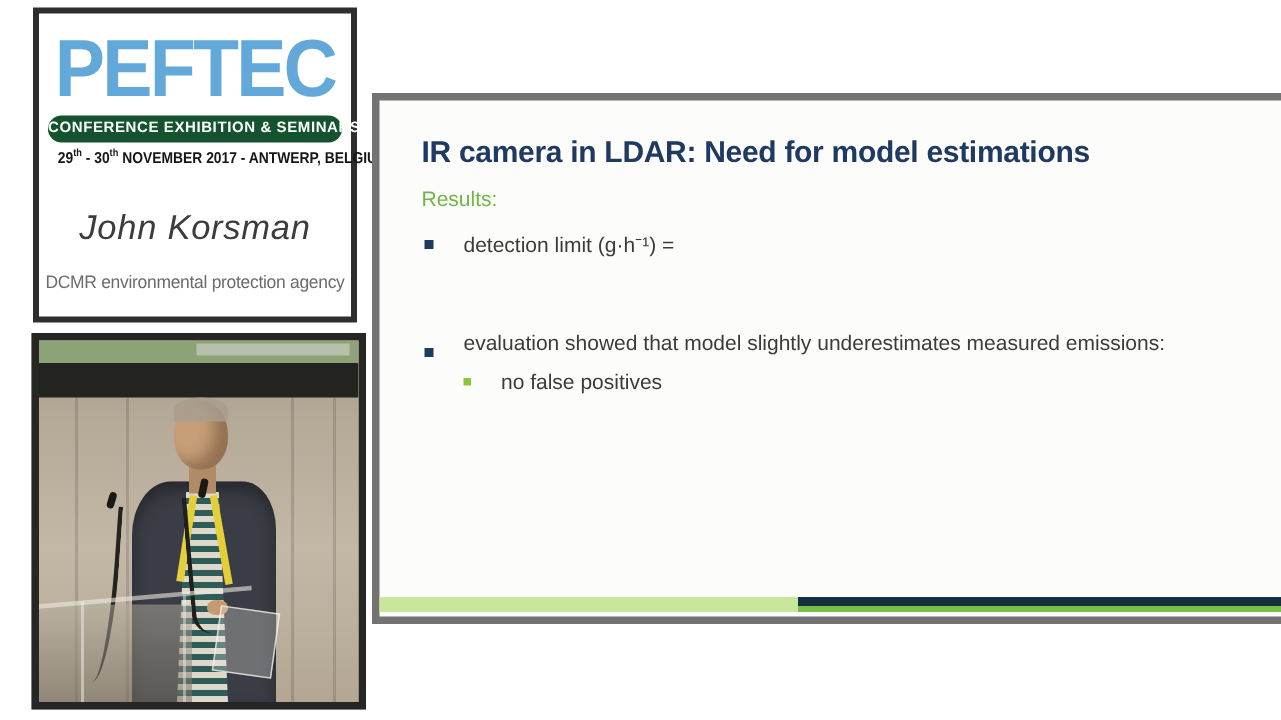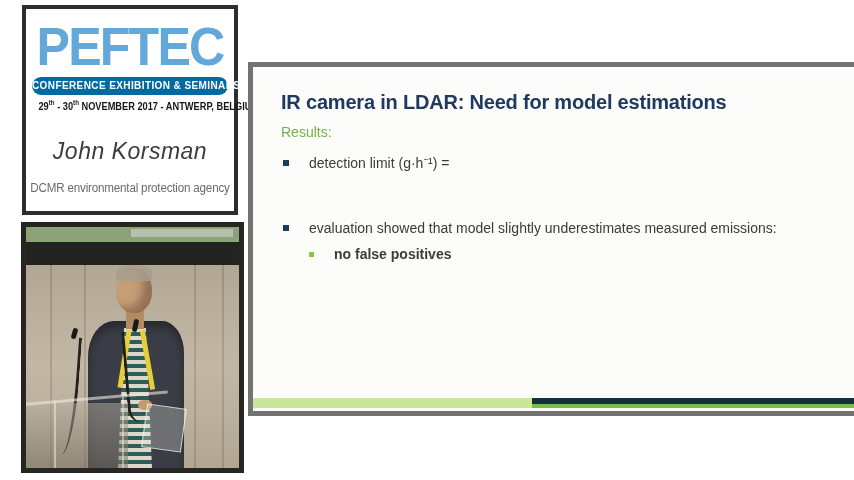--- a/index.html
+++ b/index.html
@@ -17,21 +17,21 @@
   }
   .brand{
     margin-top:10px;
     font-size:54px;font-weight:700;line-height:1;
     color:#62a9da;letter-spacing:-2px;
     transform:scaleX(0.93);transform-origin:center;
     white-space:nowrap;
   }
   .banner-pill{
     margin:4px auto 0 auto;width:196px;height:18px;
-    background:#0369a1;border-radius:10px;
+    background:#14532d;border-radius:10px;
     color:#ffffff;font-size:10px;font-weight:700;letter-spacing:0.4px;
     line-height:18px;white-space:nowrap;
   }
   .date-line{
     margin-top:4px;
     font-size:10.5px;font-weight:700;color:#161616;
     white-space:nowrap;transform:scaleX(0.88);transform-origin:center;
   }
   .date-line sup{font-size:7px;}
   .speaker-name{
@@ -113,22 +113,22 @@
   .sq.navy{width:6px;height:6px;background:#1f3a60;margin-top:6px;}
   .sq.green{width:5px;height:5px;background:#8cc63e;margin-top:7px;}
   .bullet-row{position:absolute;display:flex;gap:20px;align-items:flex-start;
     font-size:14px;color:#3b3b3b;line-height:1.35;}
   .b1{left:30px;top:87px;}
   .formula{
     position:absolute;left:34px;top:106px;width:570px;
     font-family:"Liberation Serif", serif;
     font-size:16.5px;color:#1f1f1f;white-space:nowrap;
   }
-  .b2{left:30px;top:152px;}
-  .sub1{left:56px;top:178px;font-weight:bold;}
+  .b2{left:30px;top:152px;align-items:flex-end;}
+  .sub1{left:56px;top:178px;}
   .sub2{left:56px;top:201px;width:552px;}
 
   .footer-bars{position:absolute;left:0;right:0;bottom:3px;height:10px;display:flex;}
   .fb-left{width:46%;height:10px;background:#c9e79a;}
   .fb-right{width:54%;display:flex;flex-direction:column;}
   .fb-navy{height:6px;background:#142f3e;}
   .fb-green{height:4px;background:#77bf4a;}
 </style>
 </head>
 <body>

